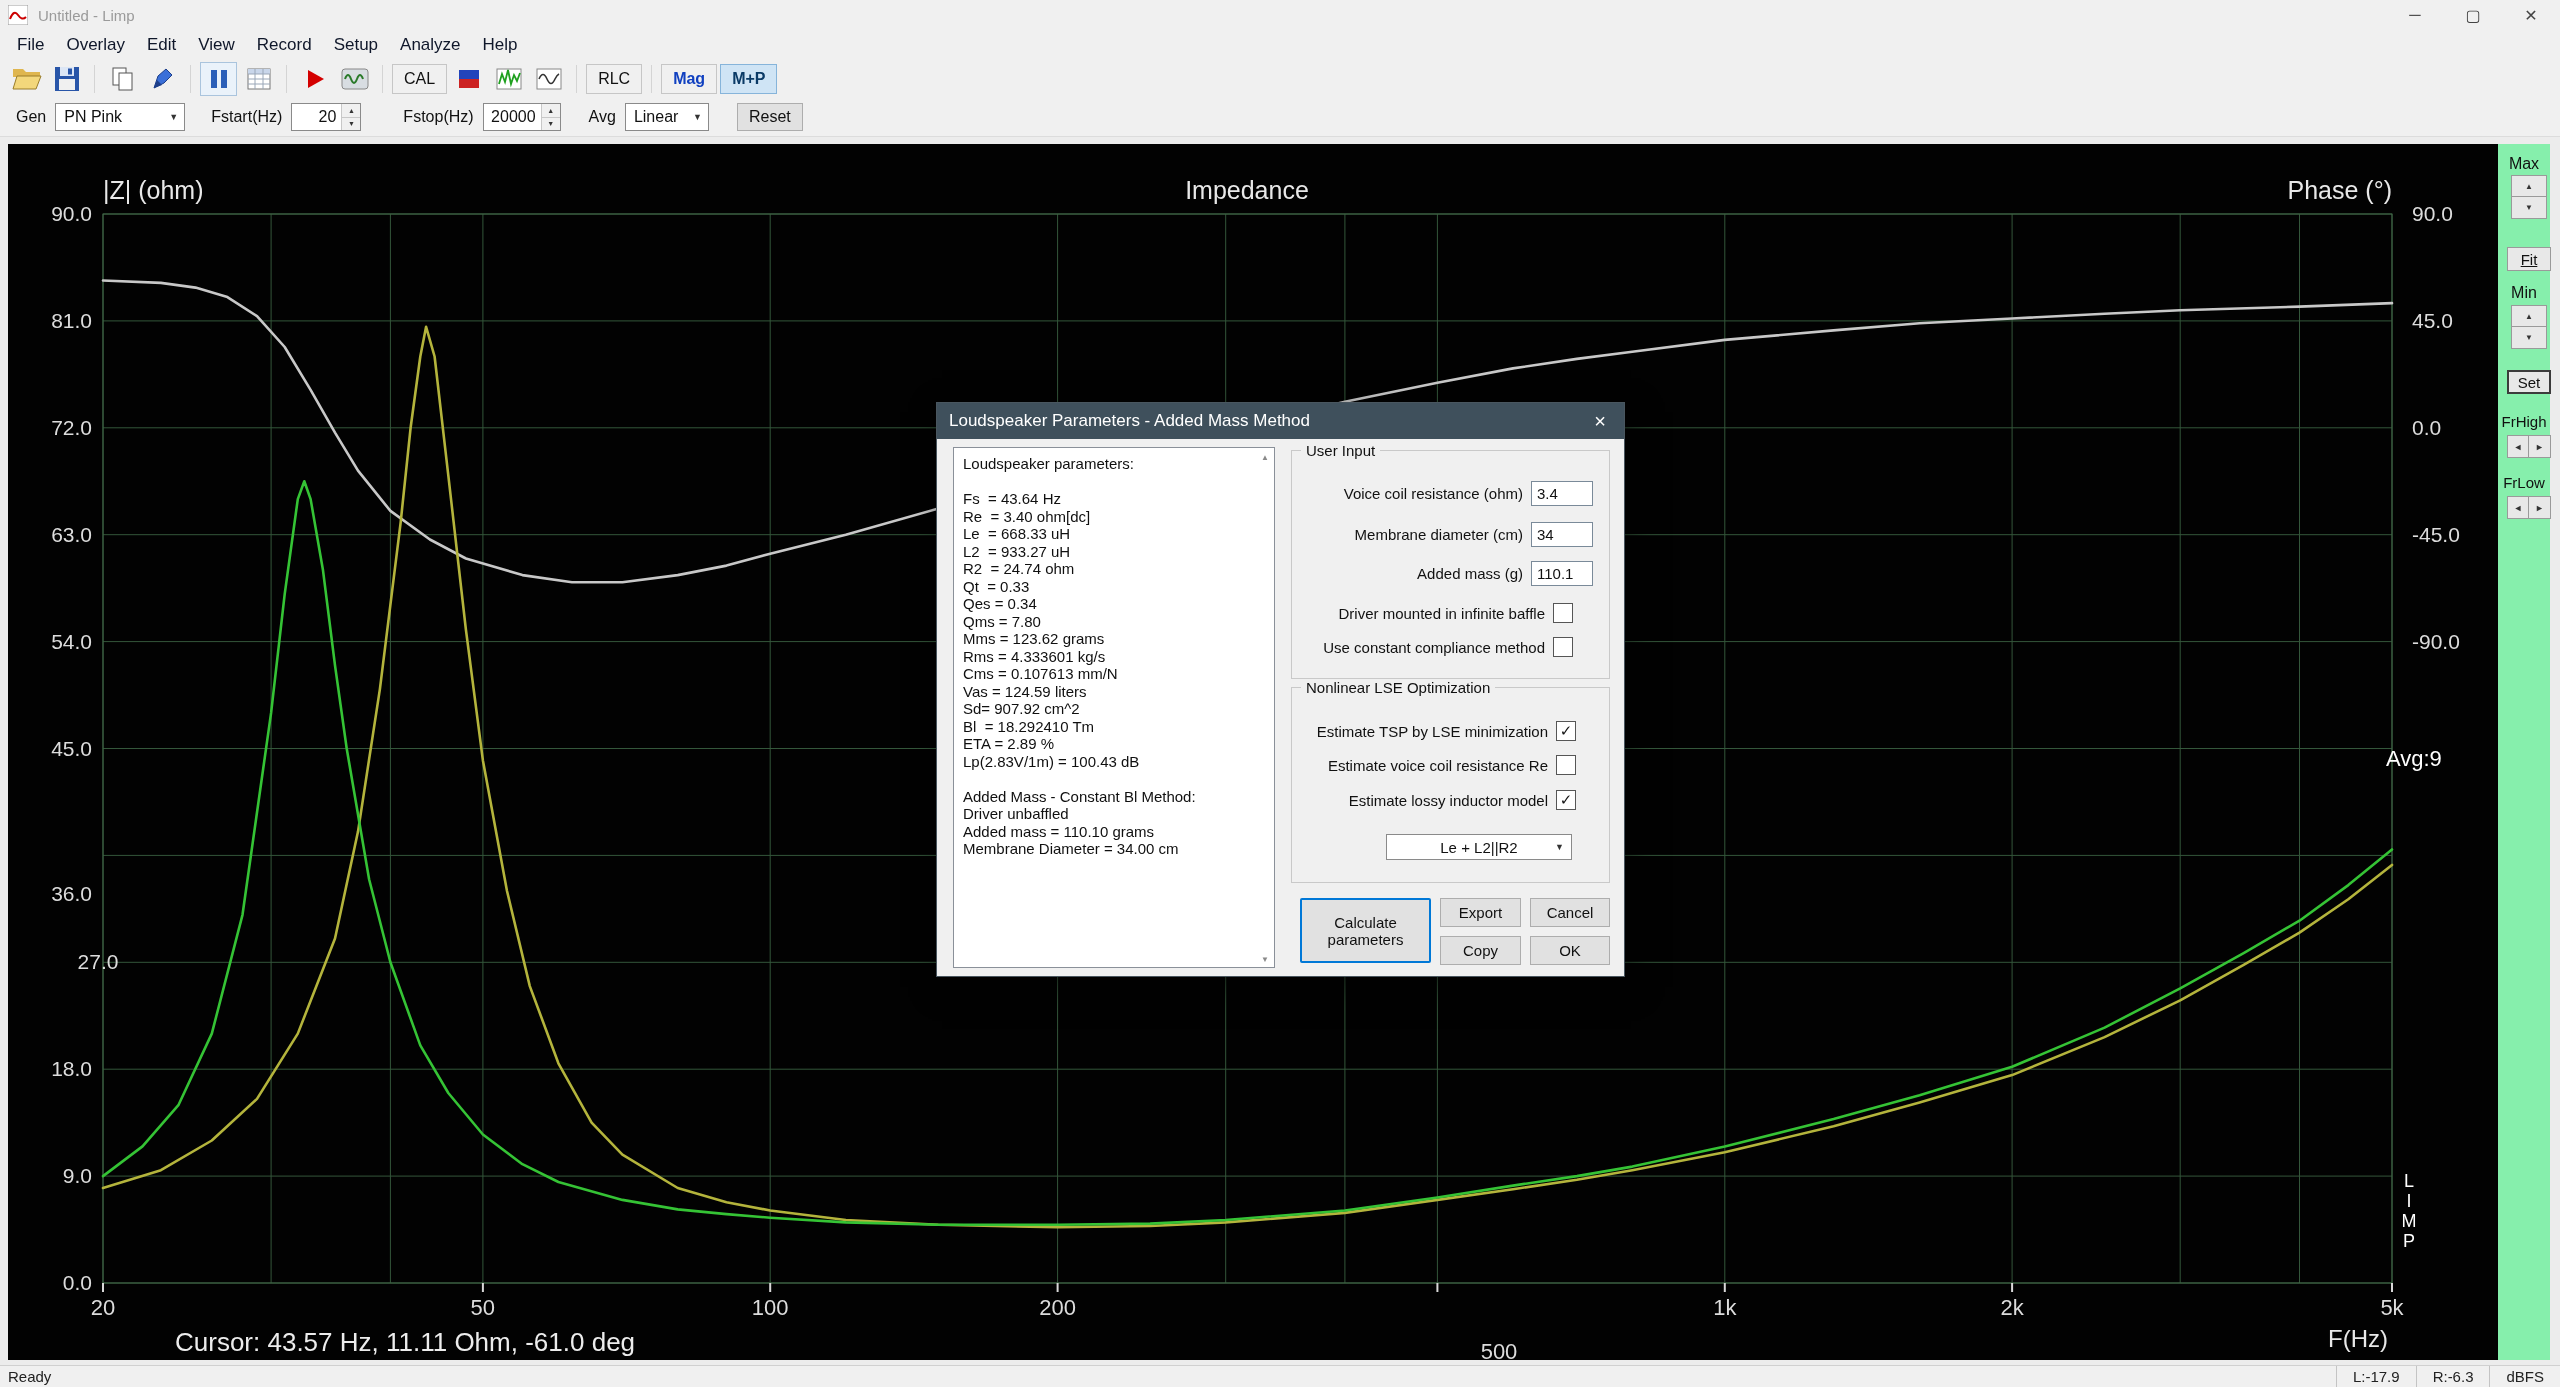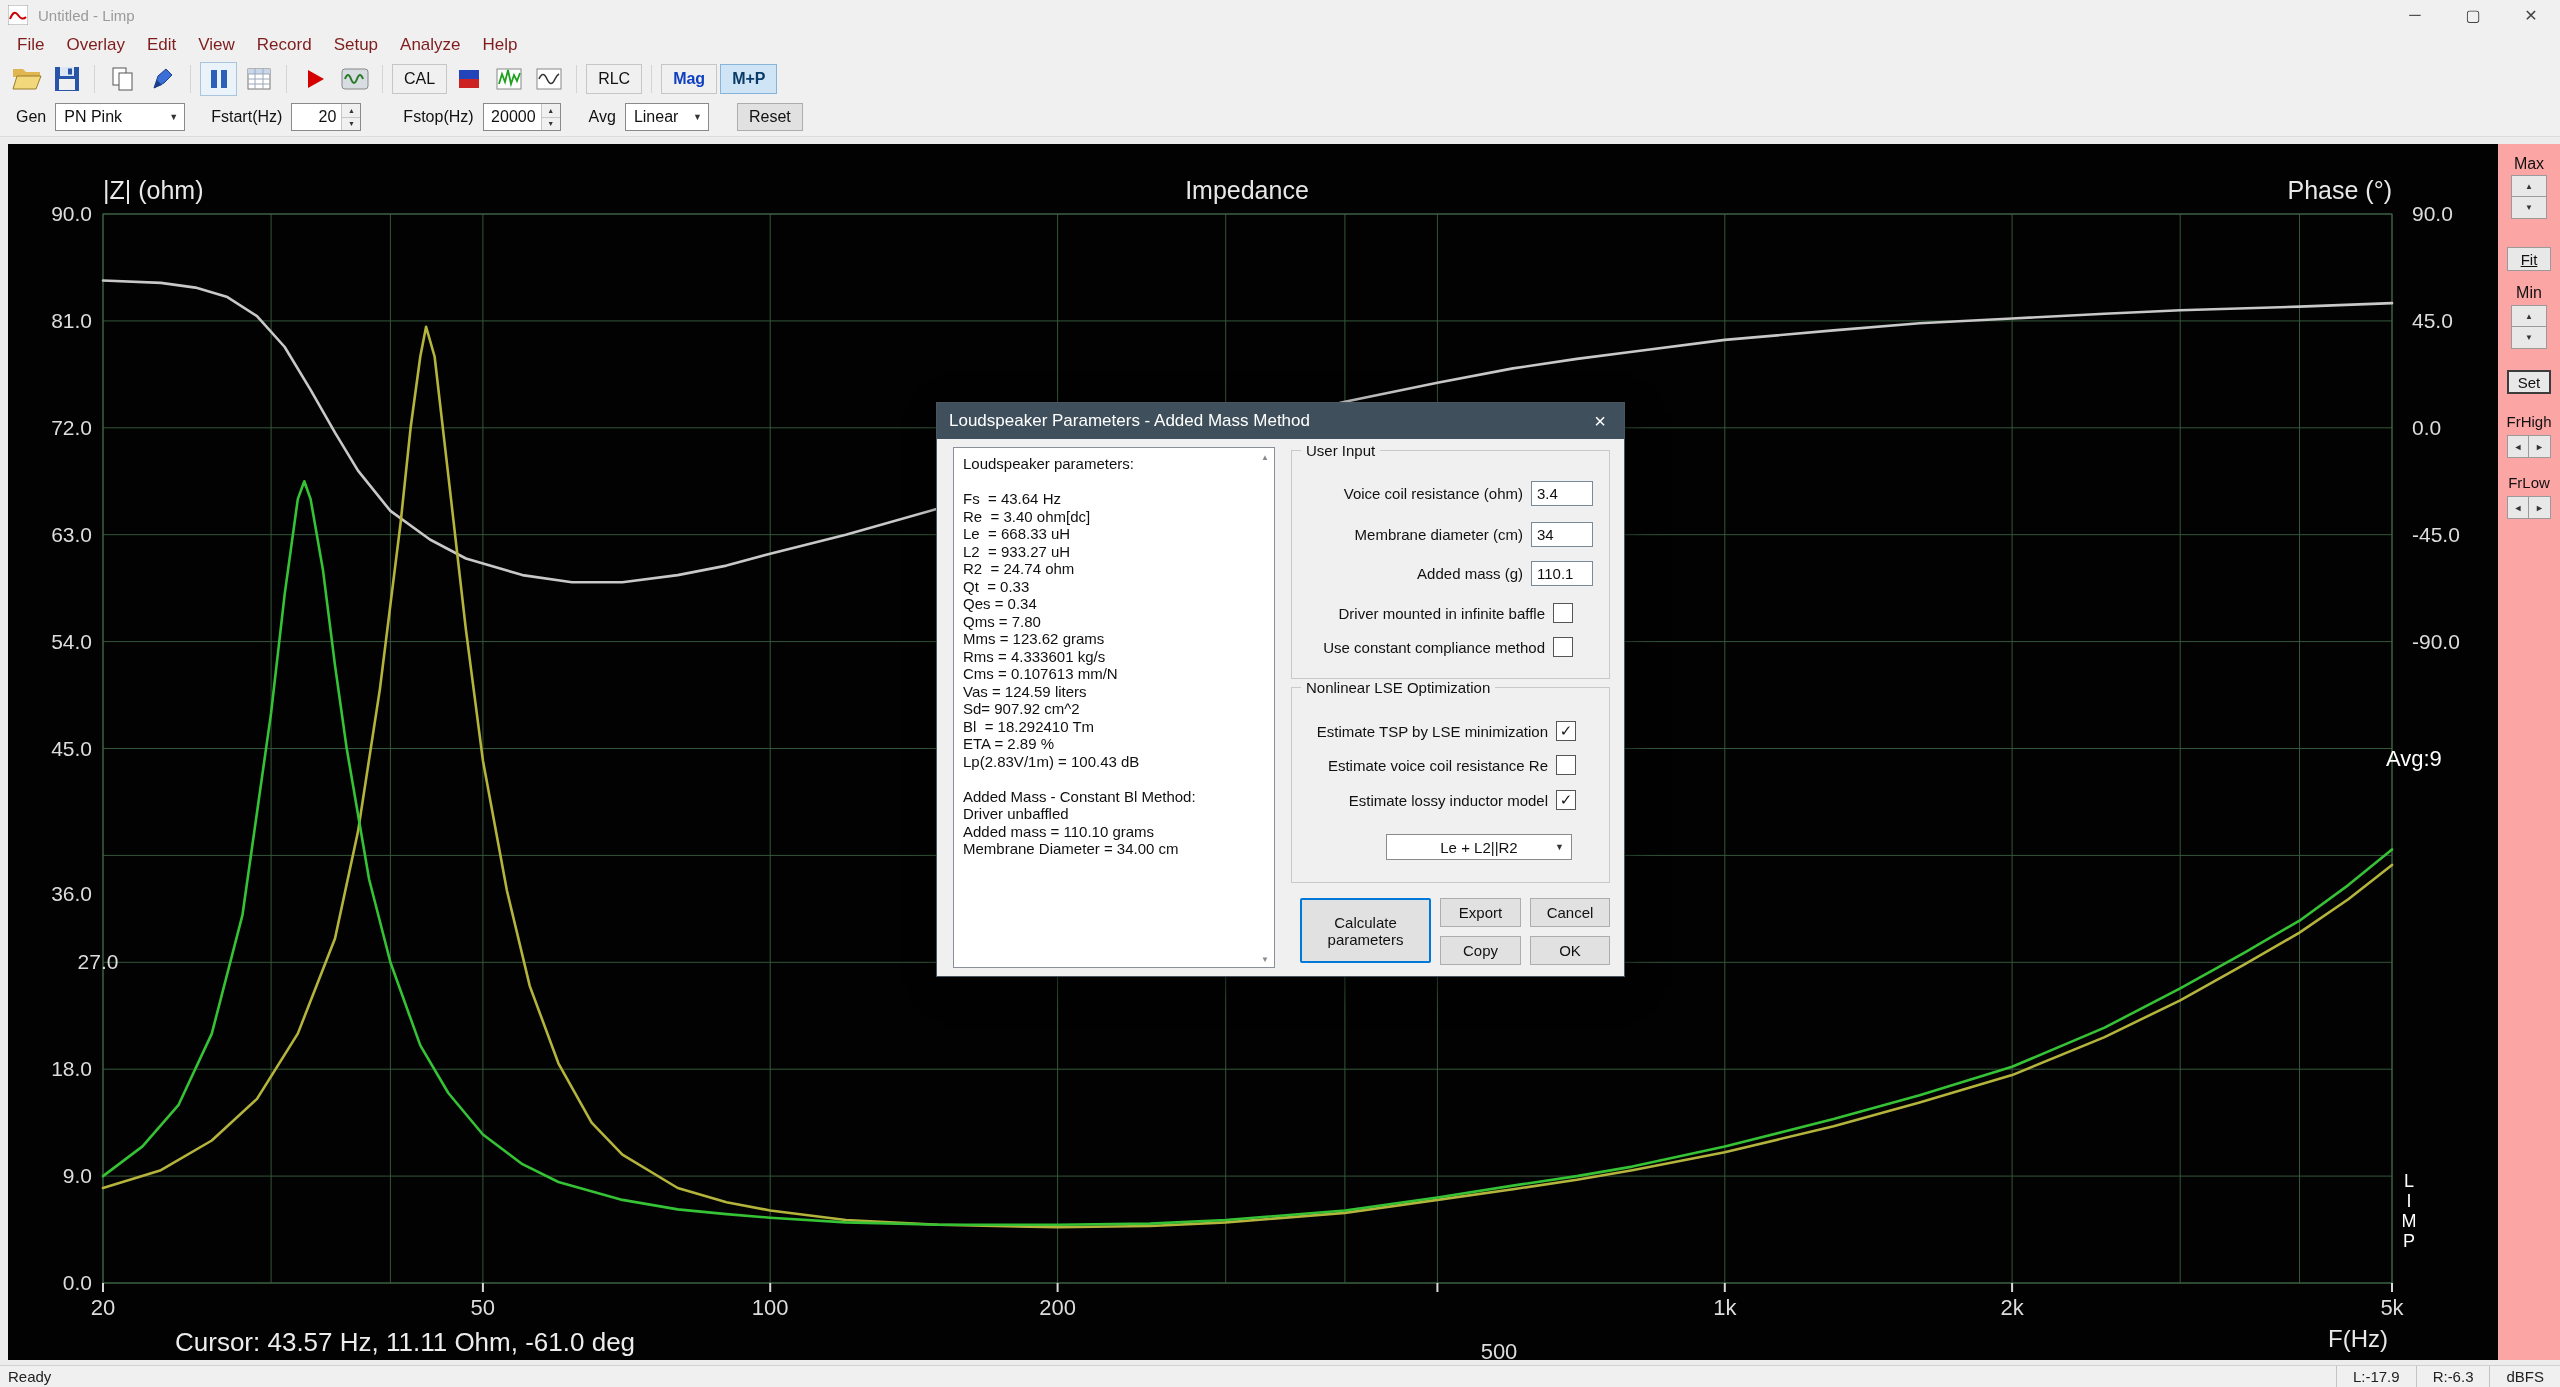--- a/index.html
+++ b/index.html
@@ -12,21 +12,21 @@
     color:#111;
   }
   
   .titlebar { position:absolute; left:0; top:0; width:2560px; height:30px; background:#f0f0f0; display:flex; align-items:center; }
   .app-icon { width:20px; height:20px; margin-left:8px; }
   .title-text { margin-left:10px; font-size:15px; color:#9a9a9a; }
   .win-controls { position:absolute; right:0; top:0; height:30px; display:flex; }
   .win-btn { width:58px; height:30px; display:flex; align-items:center; justify-content:center; font-size:16px; color:#444; }
   
   .menubar { position:absolute; top:30px; left:0; width:2560px; height:30px; background:#f0f0f0; display:flex; align-items:center; padding-left:6px; }
-  .menu-item { padding:4px 11px; font-size:17px; color:#7f1d1d; }
+  .menu-item { padding:4px 11px; font-size:17px; color:#0f172a; }
   
   .toolbar { position:absolute; top:60px; left:0; width:2560px; height:38px; background:#f0f0f0; display:flex; align-items:center; padding-left:8px; gap:3px; }
   .tb-icon { width:37px; height:34px; display:flex; align-items:center; justify-content:center; background:transparent; border:1px solid transparent; }
   .tb-icon.boxed { border:1px solid #aac4dd; background:#eaf2fa; }
   .tb-sep { width:1px; height:28px; background:#d4d4d4; margin:0 6px; }
   .tb-text { height:30px; padding:8px 11px; display:flex; align-items:center; font-size:16px; border:1px solid #c6c6c6; background:#f0f0f0; color:#111; }
   .tb-text.blue { color:#1040c0; font-weight:bold; }
   .tb-text.active { background:#cfe4f5; border-color:#86b4da; color:#0a3a66; font-weight:bold; }
   
   .toolbar2 { position:absolute; top:98px; left:0; width:2560px; height:39px; background:#f0f0f0; border-bottom:1px solid #dcdcdc; display:flex; align-items:center; font-size:16px; color:#111; }
@@ -45,21 +45,21 @@
   #chart-svg { position:absolute; left:0; top:0; }
   .axis-title { position:absolute; color:#e8e8e8; font-size:25px; top:32px; }
   .ytick { position:absolute; color:#dcdcdc; font-size:21px; height:22px; line-height:22px; width:84px; }
   .ytick.right { width:90px; text-align:left; }
   .xtick { position:absolute; color:#dcdcdc; font-size:22px; top:1151px; width:90px; text-align:center; }
   #cursor-readout { position:absolute; left:167px; top:1183px; font-size:26px; color:#ececec; }
   #fhz-label { position:absolute; left:2250px; top:1181px; width:130px; text-align:right; font-size:24px; color:#e8e8e8; }
   #avg-indicator { position:absolute; left:2378px; top:602px; font-size:22px; color:#fff; }
   #limp-letters { position:absolute; left:2390px; top:1027px; width:22px; font-size:18px; line-height:20px; color:#fff; text-align:center; }
   
-  #side-panel { position:absolute; left:2498px; top:144px; width:62px; height:1216px; background:#fca5a5; font-size:16px; color:#111; }
+  #side-panel { position:absolute; left:2498px; top:144px; width:52px; height:1216px; background:#86efac; font-size:16px; color:#111; }
   .side-label { position:absolute; width:100%; text-align:center; font-size:16px; }
   .side-btn { position:absolute; left:9px; width:44px; height:24px; background:#e8e8e8; border:1px solid #9a9a9a; display:flex; align-items:center; justify-content:center; font-size:15px; }
   .side-btn.strong { border:2px solid #3c3c3c; }
   .vspin { position:absolute; left:13px; width:36px; }
   .spin-cell { height:22px; background:#e8e8e8; border:1px solid #9a9a9a; display:flex; align-items:center; justify-content:center; font-size:8px; color:#333; }
   .spin-cell + .spin-cell { border-top:none; }
   .arrow-pair { position:absolute; left:9px; display:flex; }
   .arrow-cell { width:22px; height:23px; background:#e8e8e8; border:1px solid #9a9a9a; display:flex; align-items:center; justify-content:center; font-size:9px; color:#333; }
   .arrow-cell + .arrow-cell { border-left:none; }
   

